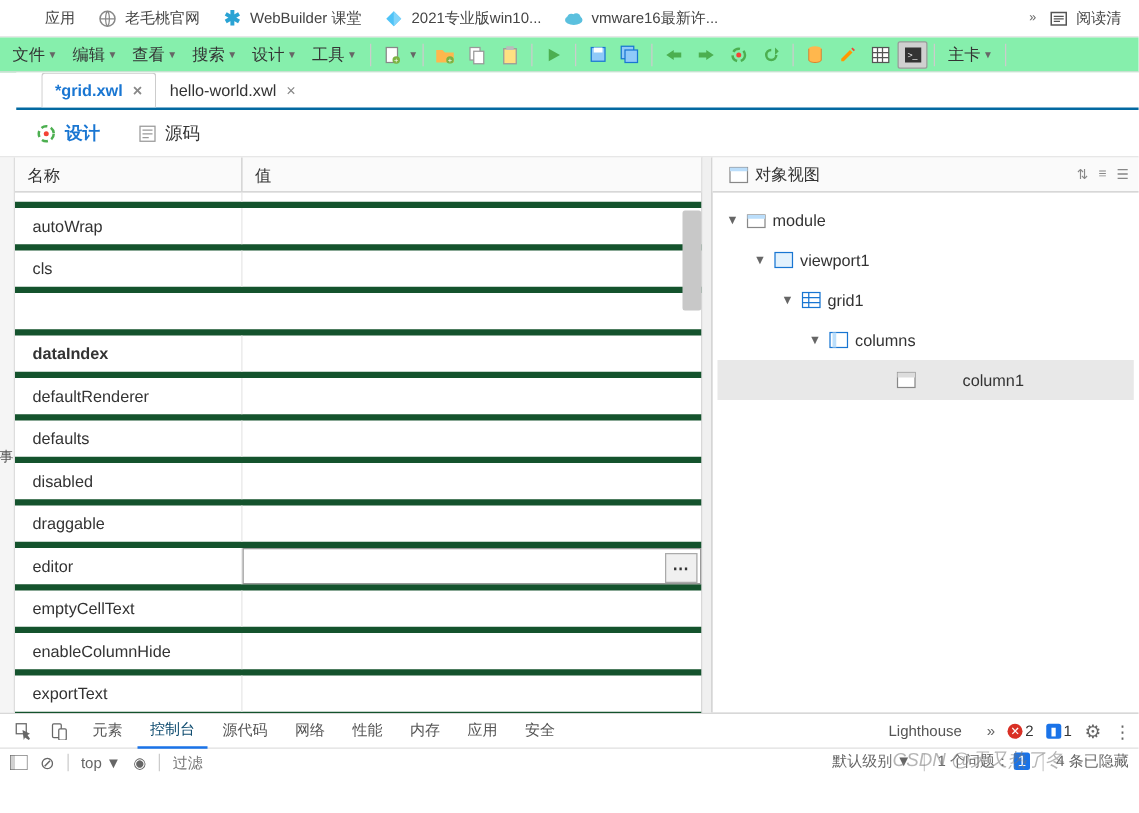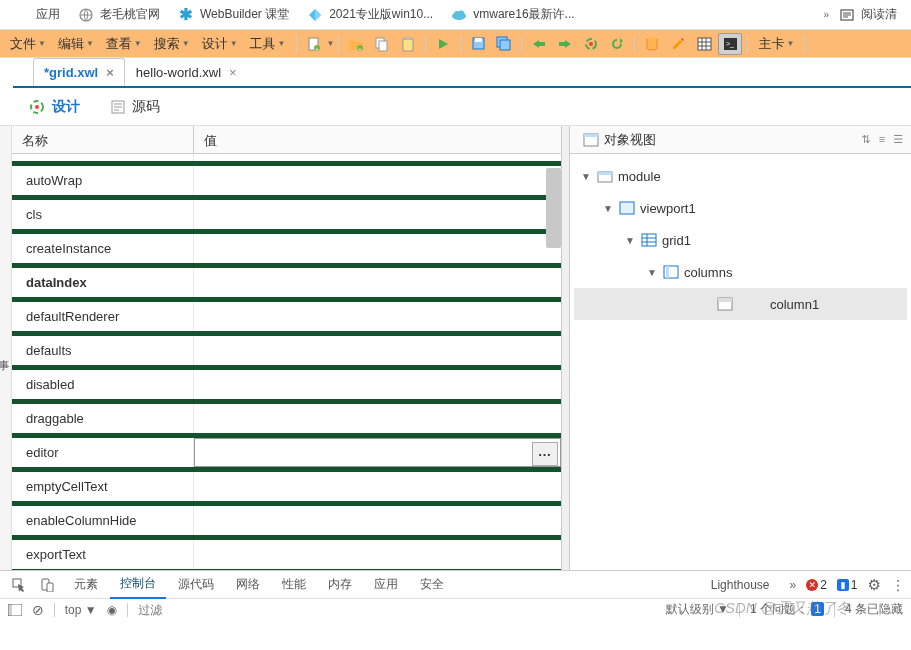--- a/index.html
+++ b/index.html
@@ -10,21 +10,21 @@
 .bookmarks .bm-item { display: flex; align-items: center; gap: 6px; padding: 4px 8px; border-radius: 4px; cursor: pointer; font-size: 12px; color: #444; }
 .bm-icon { width: 16px; height: 16px; display: inline-flex; align-items: center; justify-content: center; }
 .apps-icon { display: grid; grid-template-columns: repeat(3,4px); grid-template-rows: repeat(3,4px); gap: 1px; }
 .apps-icon span:nth-child(1){background:#e53935}.apps-icon span:nth-child(2){background:#fb8c00}.apps-icon span:nth-child(3){background:#fdd835}
 .apps-icon span:nth-child(4){background:#43a047}.apps-icon span:nth-child(5){background:#1e88e5}.apps-icon span:nth-child(6){background:#8e24aa}
 .apps-icon span:nth-child(7){background:#e53935}.apps-icon span:nth-child(8){background:#43a047}.apps-icon span:nth-child(9){background:#1e88e5}
 .bookmarks .spacer { flex: 1; }
 .chev { font-size: 10px; color: #666; margin-left: 10px; }
 
 
-.menubar { height: 28px; display: flex; align-items: center; padding: 0 4px; border-bottom: 1px solid #ddd; gap: 0; background: #fdba74; }
+.menubar { height: 28px; display: flex; align-items: center; padding: 0 4px; border-bottom: 1px solid #ddd; gap: 0; background: #86efac; }
 .menubar .menu-item { padding: 4px 6px; font-size: 13px; cursor: pointer; display: flex; align-items: center; }
 .menubar .menu-item .dd { font-size: 8px; margin-left: 2px; color: #666; }
 .menubar .sep { width: 1px; height: 18px; background: #ccc; margin: 0 4px; }
 .tbtn { width: 24px; height: 22px; display: inline-flex; align-items: center; justify-content: center; cursor: pointer; border-radius: 2px; margin: 0 1px; }
 .tbtn.active { background: #d0d0d0; border: 1px solid #999; }
 
 
 .filetabs { height: 30px; display: flex; padding: 0 20px; border-bottom: 2px solid #0369a1; background:#fff;margin-left:13px; }
 .filetab { padding: 6px 10px; display: flex; align-items: center; gap: 8px; cursor: pointer; font-size: 13px; border: 1px solid transparent; }
 .filetab.active { border: 1px solid #ccc; border-bottom: 1px solid #fff; border-radius: 3px 3px 0 0; background: #fff; font-weight: bold; color: #1976d2; }
@@ -323,21 +323,20 @@
         </div>
         <div class="prop-row">
           <div class="pn">autoWrap</div>
           <div class="pv"></div>
         </div>
         <div class="prop-row">
           <div class="pn">cls</div>
           <div class="pv"></div>
         </div>
         <div class="prop-row">
-          <div class="pn">createInstance</div>
           <div class="pv"></div>
         </div>
         <div class="prop-row sel">
           <div class="pn">dataIndex</div>
           <div class="pv"></div>
         </div>
         <div class="prop-row">
           <div class="pn">defaultRenderer</div>
           <div class="pv"></div>
         </div>

